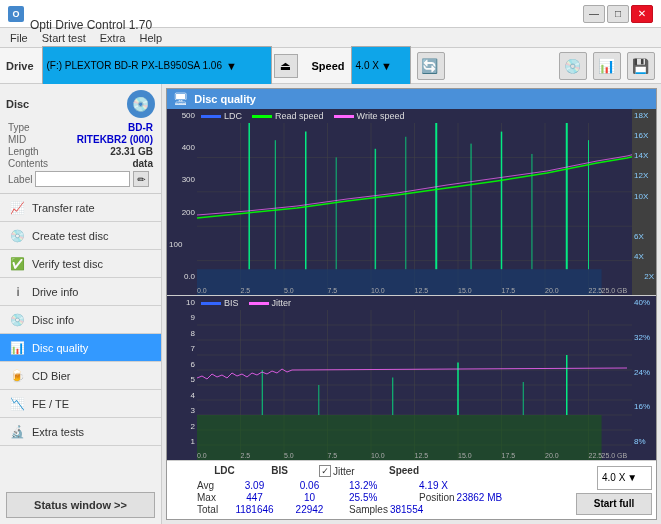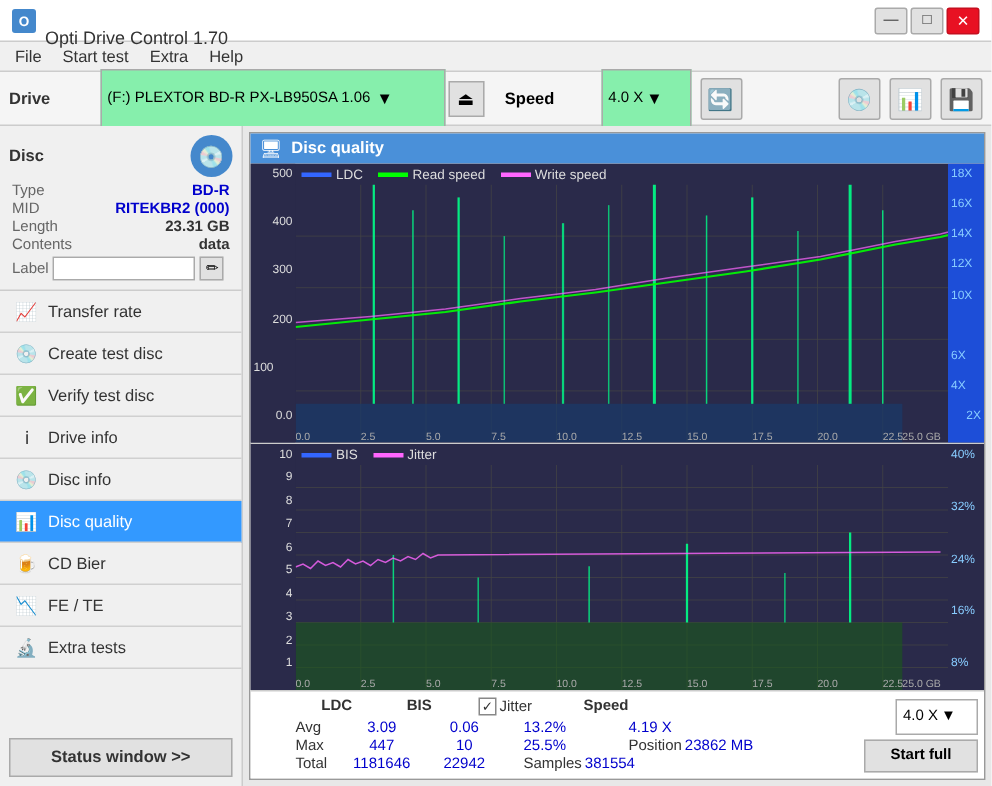--- a/index.html
+++ b/index.html
@@ -14,21 +14,21 @@
     .title-bar-btn { width: 22px; height: 18px; display: flex; align-items: center; justify-content: center; background: #e1e1e1; border: 1px solid #aaa; cursor: pointer; font-size: 10px; color: #333; border-radius: 2px; }
     .title-bar-btn.close { background: #e81123; color: white; border-color: #c50f1f; }
     
     
     .menu-bar { height: 20px; background: #f0f0f0; border-bottom: 1px solid #ccc; display: flex; align-items: center; padding: 0 4px; gap: 2px; }
     .menu-item { padding: 1px 6px; font-size: 11px; cursor: pointer; color: #333; }
     
     
     .toolbar { height: 36px; background: #f5f5f5; border-bottom: 1px solid #ccc; display: flex; align-items: center; padding: 0 6px; gap: 6px; }
     .toolbar-label { font-size: 11px; font-weight: bold; color: #333; margin-right: 2px; }
-    .drive-select { height: 40px; min-width: 230px; border: 1px solid #aaa; background: #86efac; font-size: 11px; padding: 0 4px; display: flex; align-items: center; margin-left: 25px; }
+    .drive-select { height: 40px; min-width: 230px; border: 1px solid #aaa; background: #0ea5e9; font-size: 11px; padding: 0 4px; display: flex; align-items: center; }
     .drive-select-container { display: flex; align-items: center; gap: 2px; }
     .eject-btn { width: 24px; height: 24px; background: #e1e1e1; border: 1px solid #aaa; display: flex; align-items: center; justify-content: center; cursor: pointer; font-size: 12px; }
     .speed-label { font-size: 11px; font-weight: bold; margin-left: 8px; }
     .toolbar-icon-btn { width: 28px; height: 28px; background: #e1e1e1; border: 1px solid #aaa; display: flex; align-items: center; justify-content: center; cursor: pointer; font-size: 14px; border-radius: 2px; }
     
     
     .main { display: flex; height: calc(524px - 28px - 20px - 36px); }
     
     
     .sidebar { width: 162px; background: #f0f0f0; border-right: 1px solid #ccc; display: flex; flex-direction: column; }
@@ -274,21 +274,21 @@
               <text x="40%" y="100%" dy="-2" font-size="7" fill="#aaa">10.0</text>
               <text x="50%" y="100%" dy="-2" font-size="7" fill="#aaa">12.5</text>
               <text x="60%" y="100%" dy="-2" font-size="7" fill="#aaa">15.0</text>
               <text x="70%" y="100%" dy="-2" font-size="7" fill="#aaa">17.5</text>
               <text x="80%" y="100%" dy="-2" font-size="7" fill="#aaa">20.0</text>
               <text x="90%" y="100%" dy="-2" font-size="7" fill="#aaa">22.5</text>
               <text x="93%" y="100%" dy="-2" font-size="7" fill="#aaa">25.0 GB</text>
             </svg>
           </div>
 
-          <div style="width:24px;background:#1d4ed8;display:flex;flex-direction:column;padding:2px 2px 14px 2px;justify-content:space-between;">
+          <div style="width:24px;background:#404040;display:flex;flex-direction:column;padding:2px 2px 14px 2px;justify-content:space-between;">
             <span style="font-size:8px;color:#88ccff;text-align:left;">18X</span>
             <span style="font-size:8px;color:#88ccff;text-align:left;">16X</span>
             <span style="font-size:8px;color:#88ccff;text-align:left;">14X</span>
             <span style="font-size:8px;color:#88ccff;text-align:left;">12X</span>
             <span style="font-size:8px;color:#88ccff;text-align:left;">10X</span>
             <span style="font-size:8px;color:#88ccff;text-align:right;margin-left:24px;">8X</span>
             <span style="font-size:8px;color:#88ccff;text-align:left;">6X</span>
             <span style="font-size:8px;color:#88ccff;text-align:left;">4X</span>
             <span style="font-size:8px;color:#88ccff;text-align:right;">2X</span>
           </div>

